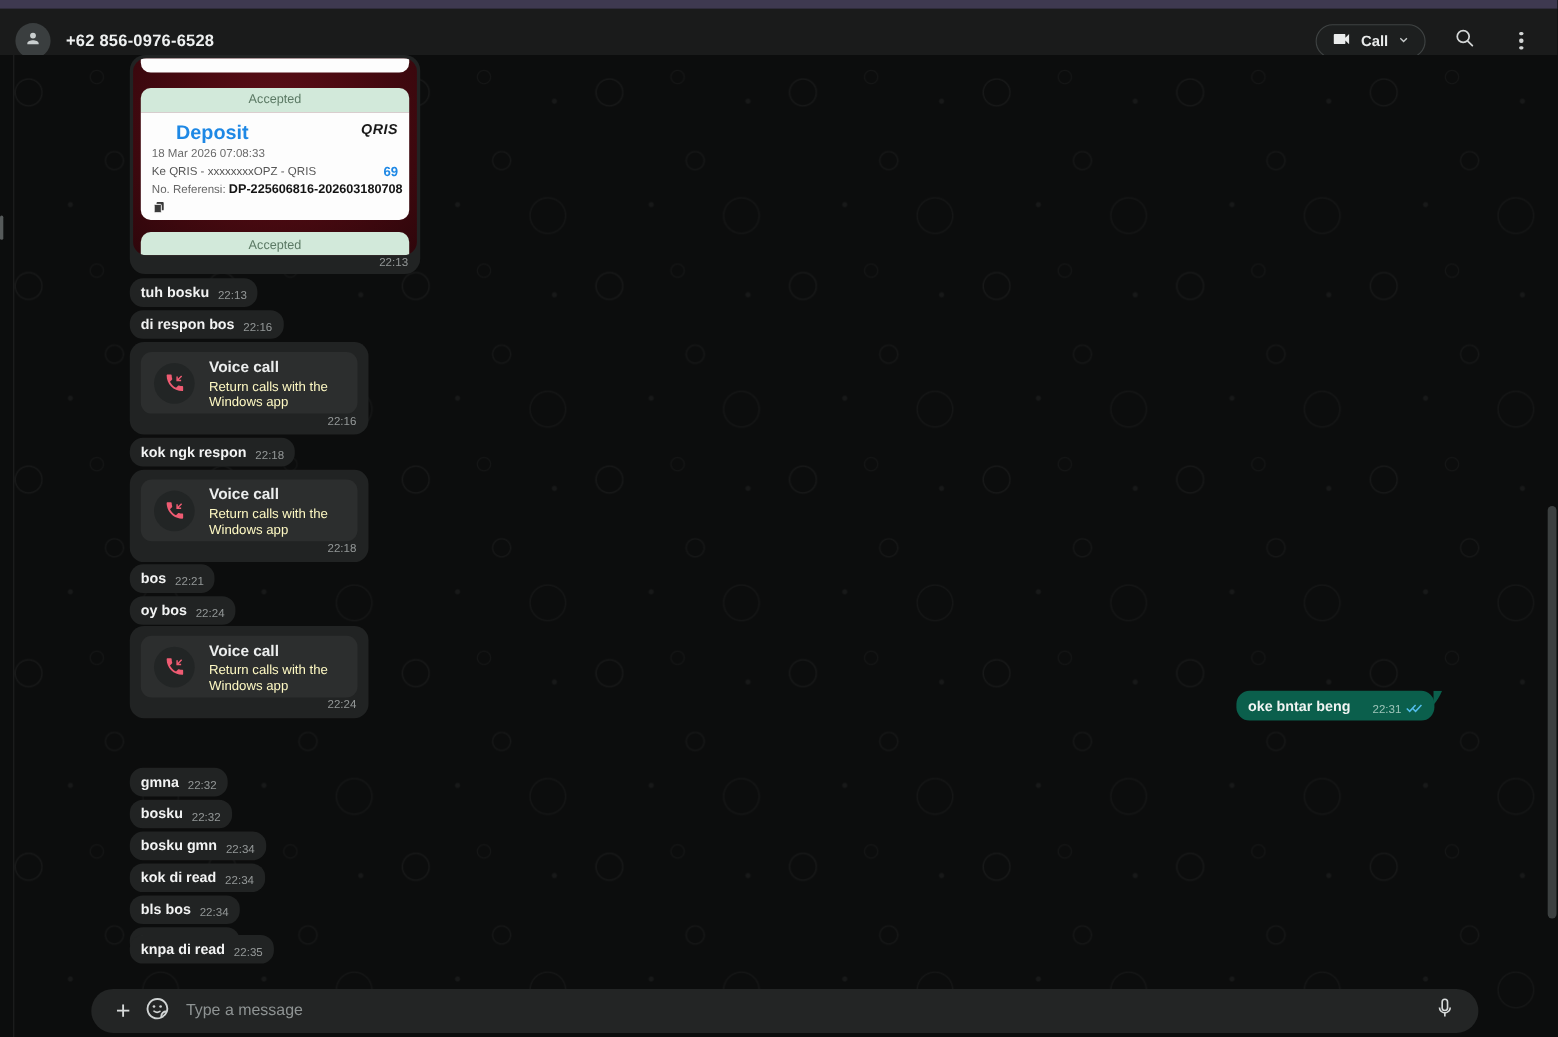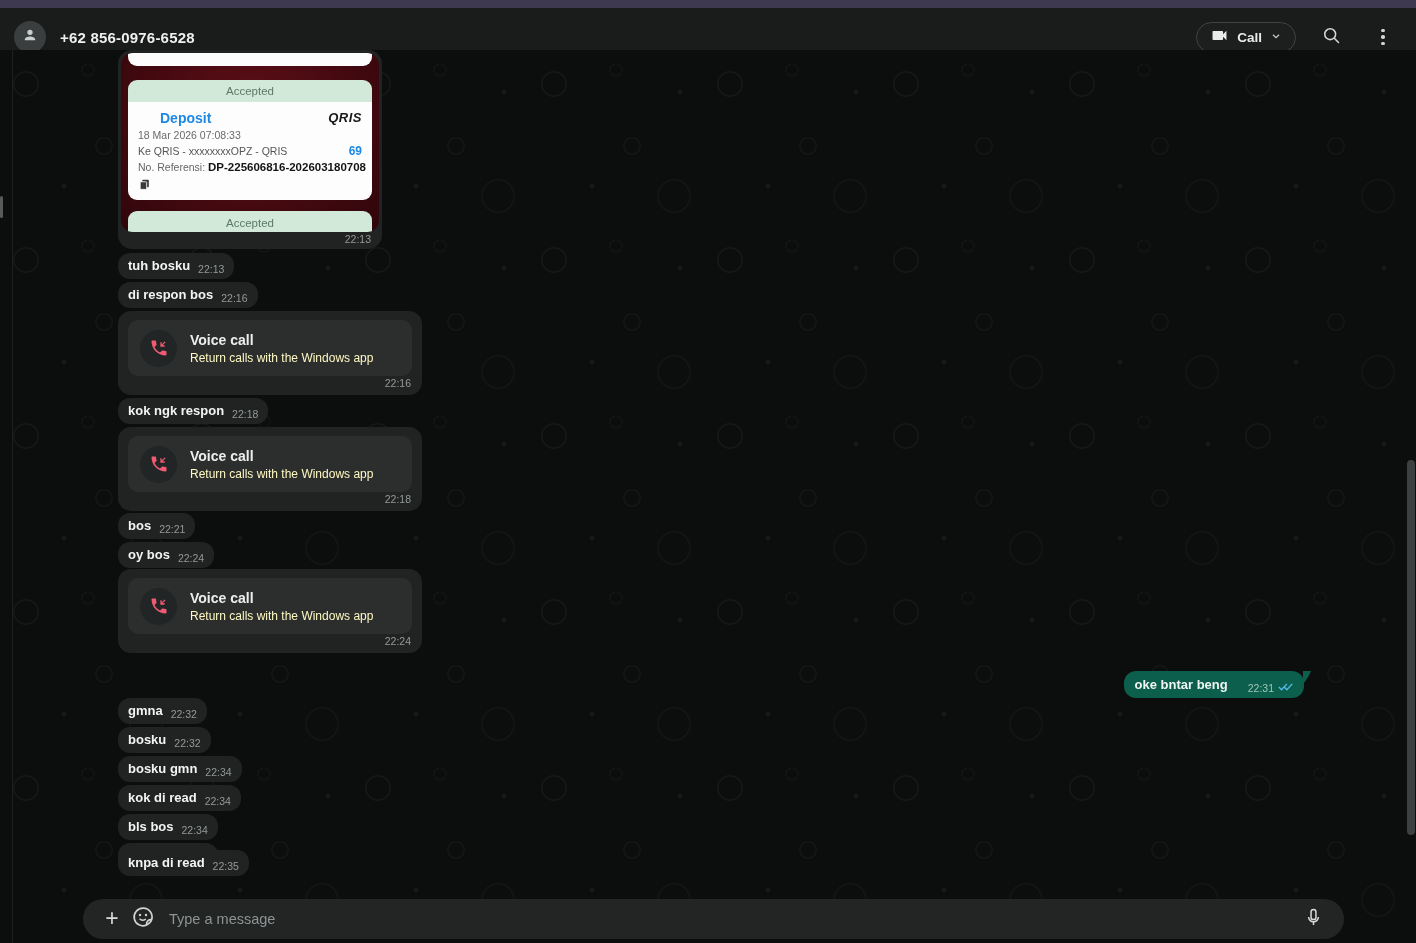--- a/index.html
+++ b/index.html
@@ -46,39 +46,39 @@
   .msg .time { font-size:10.5px; font-weight:400; color:#949898; margin-left:8px; transform:translateY(2px); }
 
   .msg-out { position:absolute; right:112px; background:#0b5f4c; color:#f0f4f2; border-radius:12px;
              padding:5px 10px 6px 11px; font-size:13px; font-weight:700; height:27px;
              display:inline-flex; align-items:flex-end; white-space:nowrap; }
   .msg-out .time { font-size:10.5px; font-weight:400; color:#9fc5ba; margin-left:20px; transform:translateY(2px); }
   .msg-out .tail { position:absolute; right:-7px; top:0; }
   .ticks { margin-left:4px; transform:translateY(3px); }
 
   
-  .voice { position:absolute; left:118px; width:304px; height:84px; background:#212323; border-radius:13px; padding:9px 10px; }
+  .voice { position:absolute; left:118px; width:217px; height:84px; background:#212323; border-radius:13px; padding:9px 10px; }
   .voice-card { background:#2c2e2e; border-radius:10px; height:56px; display:flex; align-items:center; gap:13px; padding:0 12px; }
   .voice-ico { width:37px; height:37px; border-radius:50%; background:#222525; flex:0 0 auto;
                display:flex; align-items:center; justify-content:center; }
   .voice-title { color:#eceeee; font-size:14px; font-weight:700; }
   .voice-sub { color:#fef9c3; font-size:12px; margin-top:3px; }
   .voice .time { position:absolute; right:11px; bottom:6px; font-size:10.5px; color:#949898; }
 
   
   .img-bubble { position:absolute; left:118px; top:0; width:264px; background:#212323; border-radius:14px; padding:3px 3px 0 3px; cursor:pointer; }
   .receipt { width:258px; height:179px; border-radius:12px; overflow:hidden; position:relative;
              background:radial-gradient(ellipse at 50% 32%, #5e0f18 0%, #4a0a11 45%, #2e060b 100%); }
   .rc-partial { position:absolute; left:7px; right:7px; top:0; height:13px; background:#fdfdfd; border-radius:0 0 9px 9px; }
   .rc-card { position:absolute; left:7px; right:7px; top:27px; }
   .rc-green { background:#d2e9da; color:#5c7a65; font-size:11.5px; text-align:center; height:22px;
               line-height:22px; border-radius:9px 9px 0 0; }
   .rc-body { background:#fdfdfd; border-radius:0 0 9px 9px; padding:8px 10px 6px 10px; height:98px; }
   .rc-row1 { display:flex; justify-content:space-between; align-items:flex-start; }
-  .rc-deposit { color:#1e88e5; font-size:14px; font-weight:700;padding-left:22px; }
+  .rc-deposit { color:#1e88e5; font-size:18px; font-weight:700;padding-left:22px; }
   .qris { color:#191919; font-size:13px; font-weight:900; font-style:italic; letter-spacing:.5px; }
   .rc-date { color:#6a6a6a; font-size:10.5px; margin-top:3px; }
   .rc-row3 { display:flex; justify-content:space-between; align-items:center; margin-top:3px; }
   .rc-to { color:#555; font-size:10.5px; }
   .rc-amt { color:#1e88e5; font-size:12px; font-weight:700; }
   .rc-ref { margin-top:3px; font-size:10.5px; color:#666; white-space:nowrap; }
   .rc-ref b { color:#141414; font-size:11.5px; font-weight:800; }
   .rc-copy { margin-top:4px; }
   .rc-green2 { position:absolute; left:7px; right:7px; top:158px; height:21px; background:#d2e9da;
                color:#5c7a65; font-size:11.5px; text-align:center; line-height:24px; border-radius:9px 9px 0 0; }
@@ -243,21 +243,21 @@
             </svg>
         </div>
         <div>
           <div class="voice-title">Voice call</div>
           <div class="voice-sub">Return calls with the Windows app</div>
         </div>
       </div>
       <span class="time">22:24</span>
     </div>
 
-    <div class="msg-out" style="top:621px">
+    <div class="msg-out" style="top:578px">
       <span>oke bntar beng</span>
       <span class="time">22:31</span>
       <span class="ticks">
         <svg width="16" height="10" viewBox="0 0 18 11">
             <path fill="none" stroke="#53bdeb" stroke-width="1.5" d="M1 5.5l3 3L10 2"></path>
             <path fill="none" stroke="#53bdeb" stroke-width="1.5" d="M7 5.5l3 3L16 2"></path>
           </svg>
       </span>
       <span class="tail">
         <svg width="8" height="13" viewBox="0 0 8 13">

